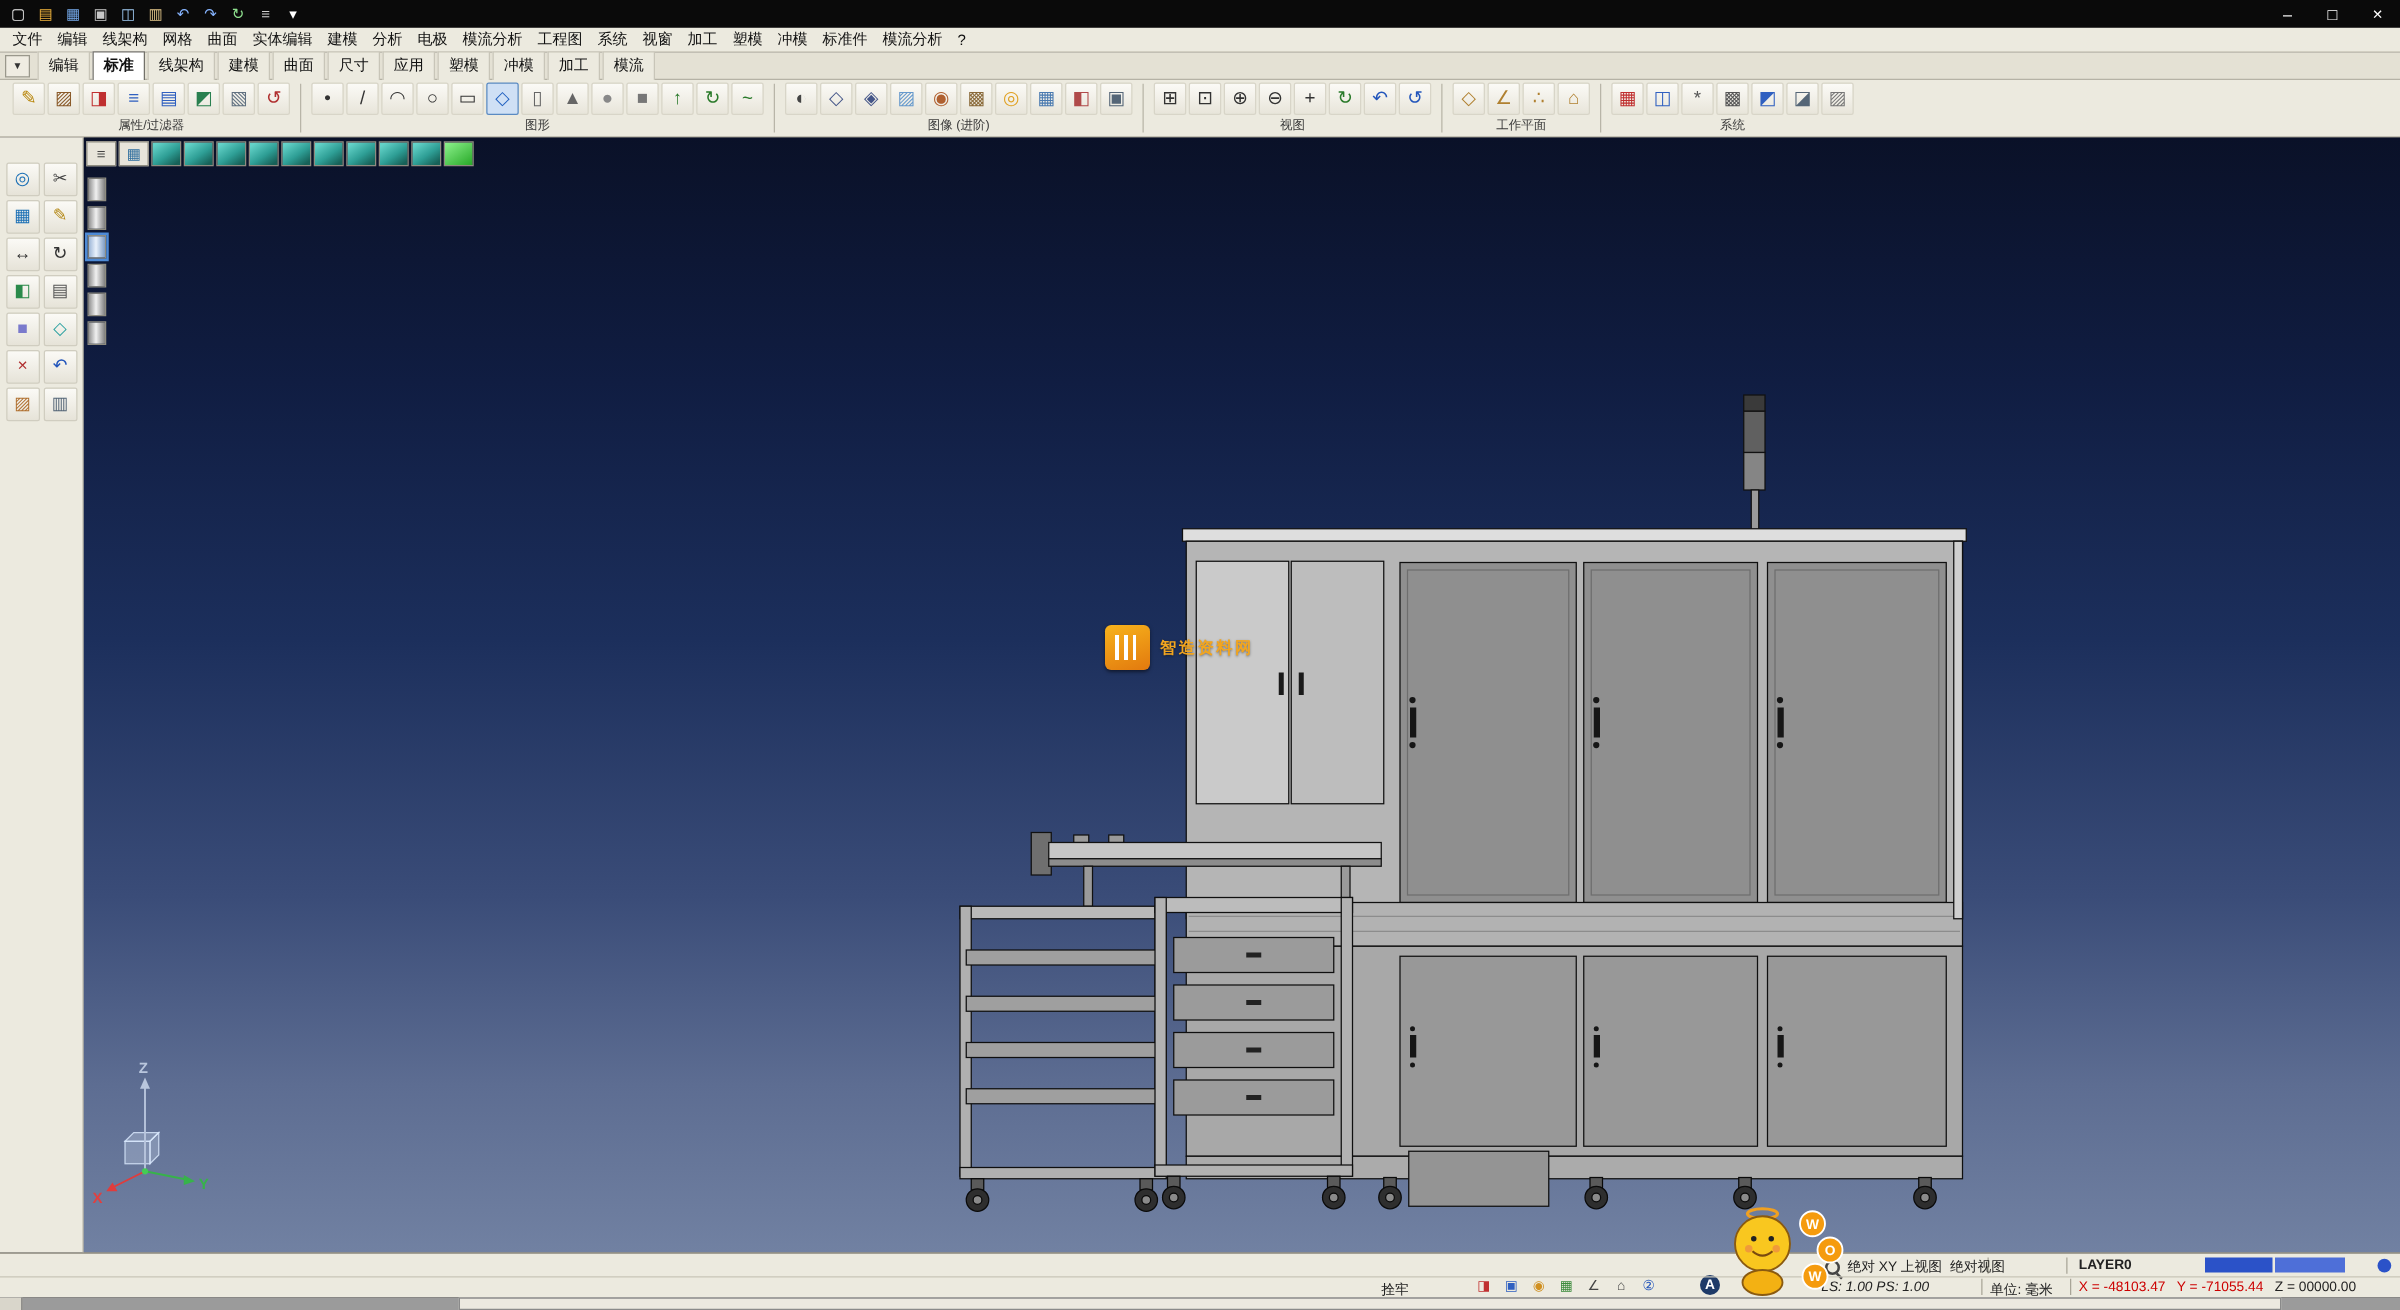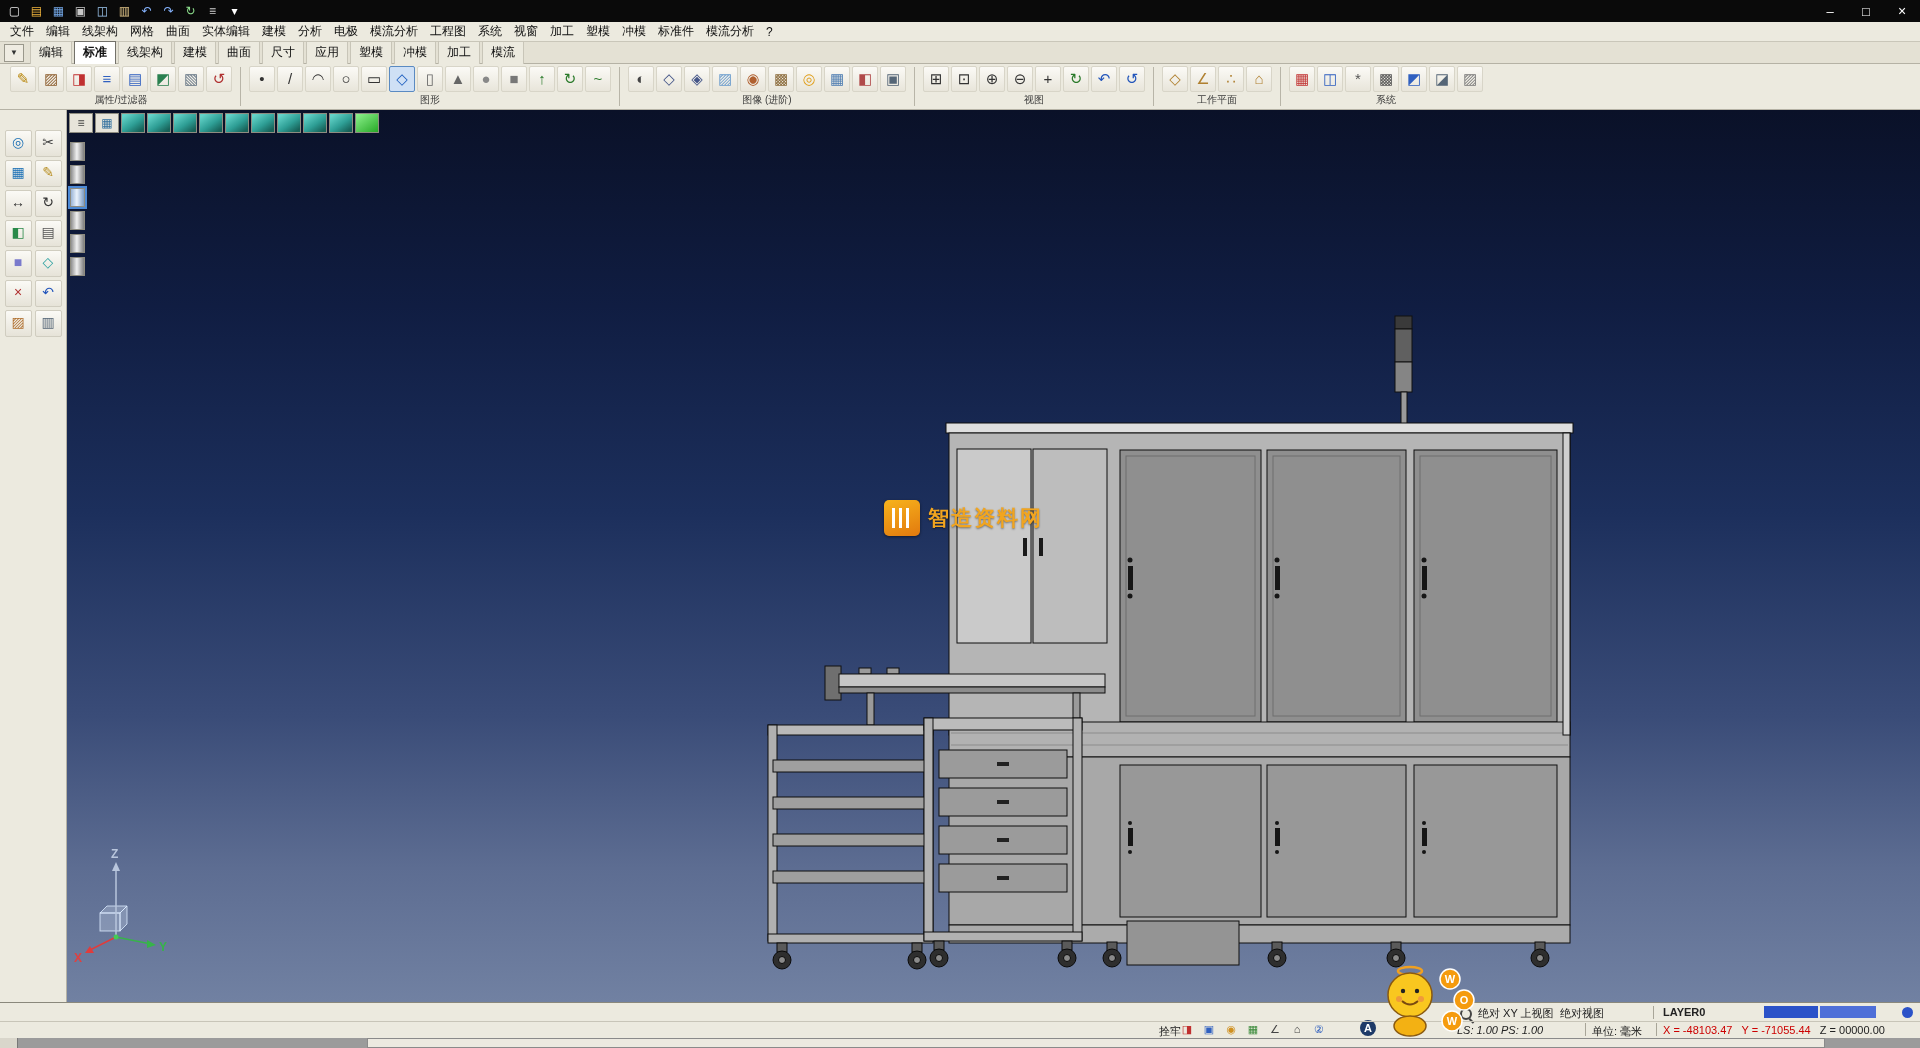--- a/index.html
+++ b/index.html
@@ -46,21 +46,21 @@
   .vicon{width:24px;height:20px;border:1px solid #8e8c80;background:#e5e2d6;font-size:12px;line-height:18px;text-align:center;color:#333;box-sizing:border-box;}
   .strip{position:absolute;left:3px;top:32px;display:flex;flex-direction:column;gap:4px;z-index:5;}
   .stripicon{width:15px;height:19px;border:1px solid #8e8c80;box-sizing:border-box;}
   .stripicon.active{outline:2px solid #4d8ad6;}
 
   .machinesvg{position:absolute;inset:0;width:100%;height:100%;}
 
   .watermark{position:absolute;left:817px;top:390px;display:flex;align-items:center;gap:8px;z-index:6;}
   .wm-logo{width:36px;height:36px;border-radius:5px;background:linear-gradient(160deg,#f7b31c,#e2790e);position:relative;box-shadow:0 1px 3px rgba(0,0,0,.5);}
   .wm-logo::after{content:"";position:absolute;left:8px;top:8px;right:8px;bottom:8px;background:repeating-linear-gradient(90deg,#fff 0 3px,rgba(255,255,255,0) 3px 7px);}
-  .wm-text{font-size:21px;font-weight:bold;color:#f2a51f;letter-spacing:2px;text-shadow:0 1px 2px rgba(0,0,0,.45);text-align:center;}
+  .wm-text{font-size:13px;font-weight:bold;color:#f2a51f;letter-spacing:2px;text-shadow:0 1px 2px rgba(0,0,0,.45);text-align:center;}
 
   
   .statusbar{height:36px;background:#eceadf;border-top:1px solid #8a887c;position:relative;font-size:11px;color:#222;flex:0 0 36px;box-sizing:border-box;}
   .statusbar::after{content:"";position:absolute;left:0;right:0;top:18px;height:1px;background:#c8c5b8;}
   .sb{position:absolute;white-space:nowrap;}
   .vsep{position:absolute;width:1px;height:13px;background:#a8a598;}
   .mag{position:absolute;left:1460px;top:5px;width:8px;height:8px;border:2px solid #444;border-radius:50%;}
   .mag::after{content:"";position:absolute;left:8px;top:8px;width:6px;height:2px;background:#444;transform:rotate(45deg);transform-origin:0 0;}
   .pbar{position:absolute;top:3px;height:12px;}
   .pdot{position:absolute;top:4px;width:11px;height:11px;border-radius:50%;}
@@ -456,21 +456,21 @@
     <span class="mag"></span>
     <span class="sb" style="left:1478px;top:3px;">绝对 XY 上视图</span>
     <span class="vsep" style="left:1590px;top:3px;"></span>
     <span class="sb" style="left:1560px;top:3px;font-family:Liberation Serif, serif;">绝对视图</span>
     <span class="vsep" style="left:1653px;top:3px;"></span>
     <span class="sb layerlbl" style="left:1663px;top:3px;">LAYER0</span>
     <span class="pbar" style="left:1764px;width:54px;background:#2b52c8;"></span>
     <span class="pbar" style="left:1820px;width:56px;background:#4e6fd8;"></span>
     <span class="pdot" style="left:1902px;background:#2b52c8;"></span>
 
-    <span class="sb" style="left:1159px;top:21px;">拴牢</span>
+    <span class="sb" style="left:1105px;top:21px;">拴牢</span>
     <span class="sicons">
 
     <span class="sico" style="color: rgb(192, 48, 48);">◨</span>
         <span class="sico" style="color: rgb(48, 96, 192);">▣</span>
         <span class="sico" style="color: rgb(208, 144, 32);">◉</span>
         <span class="sico" style="color: rgb(58, 138, 58);">▦</span>
         <span class="sico" style="color: rgb(68, 68, 68);">∠</span>
         <span class="sico" style="color: rgb(68, 68, 68);">⌂</span>
         <span class="sico" style="color: rgb(34, 85, 187);">②</span>
       </span>

